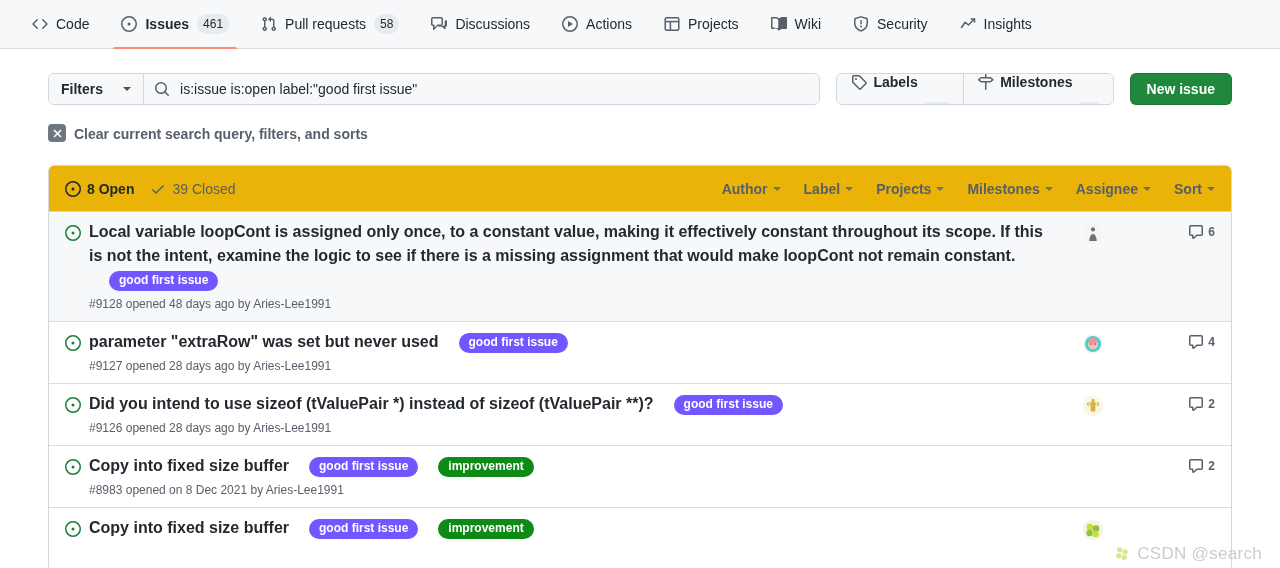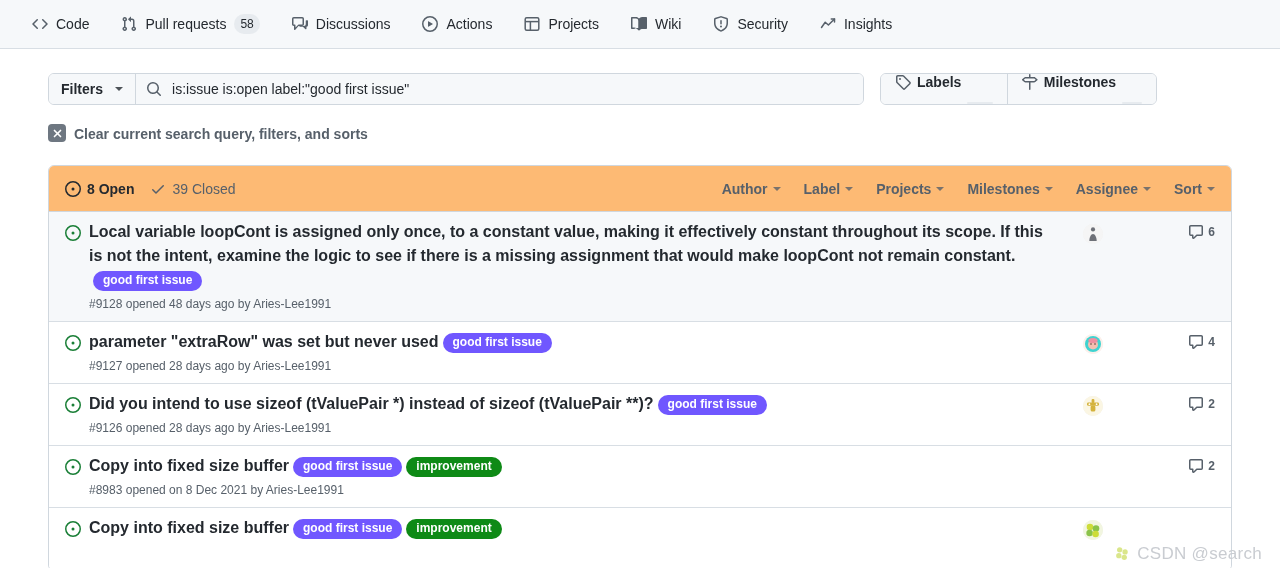--- a/index.html
+++ b/index.html
@@ -81,21 +81,21 @@
     max-width: 816px;
     height: 32px;
     border: 1px solid #d0d7de;
     border-radius: 6px;
     overflow: hidden;
     background: #fff;
   }
   .filters-btn {
     display: flex;
     align-items: center;
-    gap: 12px;
+    gap: 20px;
     padding: 0 12px;
     background: #f6f8fa;
     border-right: 1px solid #d0d7de;
     font-size: 14px;
     font-weight: 600;
     color: #24292f;
     cursor: pointer;
     white-space: nowrap;
   }
   .caret {
@@ -207,21 +207,21 @@
     border-radius: 6px;
     overflow: hidden;
     background: #fff;
   }
   .issues-head {
     display: flex;
     align-items: center;
     justify-content: space-between;
     height: 46px;
     padding: 0 16px;
-    background: #fdba74;
+    background: #eab308;
     border-bottom: 1px solid #d0d7de;
   }
   .head-left { display: flex; align-items: center; gap: 16px; }
   .state-link {
     display: flex;
     align-items: center;
     gap: 6px;
     font-size: 14px;
     color: #57606a;
     cursor: pointer;
@@ -268,21 +268,21 @@
   }
   .label-pill {
     display: inline-block;
     padding: 0 10px;
     border-radius: 2em;
     font-size: 12px;
     font-weight: 600;
     line-height: 18px;
     height: 20px;
     color: #ffffff;
-    margin-left: 4px;
+    margin-left: 20px;
     white-space: nowrap;
     cursor: pointer;
     position: relative;
     top: -1px;
   }
   .issue-meta {
     margin-top: 4px;
     font-size: 12px;
     color: #57606a;
     line-height: 1.4;
@@ -348,20 +348,30 @@
 
   <div class="nav-tab">
     <span class="nav-ico">
       <svg width="16" height="16" viewBox="0 0 16 16" fill="currentColor">
           <path d="M4.72 3.22a.75.75 0 011.06 1.06L2.06 8l3.72 3.72a.75.75 0 11-1.06 1.06L.47 8.53a.75.75 0 010-1.06l4.25-4.25zm6.56 0a.75.75 0 10-1.06 1.06L13.94 8l-3.72 3.72a.75.75 0 101.06 1.06l4.25-4.25a.75.75 0 000-1.06l-4.25-4.25z"></path>
         </svg>
     </span>
     <span>Code</span>
   </div>
 
+  <div class="nav-tab selected">
+    <span class="nav-ico">
+      <svg width="16" height="16" viewBox="0 0 16 16" fill="currentColor">
+          <path d="M8 9.5a1.5 1.5 0 100-3 1.5 1.5 0 000 3z"></path>
+          <path d="M8 0a8 8 0 100 16A8 8 0 008 0zM1.5 8a6.5 6.5 0 1113 0 6.5 6.5 0 01-13 0z"></path>
+        </svg>
+    </span>
+    <span>Issues</span>
+    <span class="nav-count">461</span>
+  </div>
 
   <div class="nav-tab">
     <span class="nav-ico">
       <svg width="16" height="16" viewBox="0 0 16 16" fill="currentColor">
           <path d="M1.5 3.25a2.25 2.25 0 113 2.122v5.256a2.251 2.251 0 11-1.5 0V5.372A2.25 2.25 0 011.5 3.25zm5.677-.177L9.573.677A.25.25 0 0110 .854V2.5h1A2.5 2.5 0 0113.5 5v5.628a2.251 2.251 0 11-1.5 0V5a1 1 0 00-1-1h-1v1.646a.25.25 0 01-.427.177L7.177 3.427a.25.25 0 010-.354zM3.75 2.5a.75.75 0 100 1.5.75.75 0 000-1.5zm0 9.5a.75.75 0 100 1.5.75.75 0 000-1.5zm8.25.75a.75.75 0 101.5 0 .75.75 0 00-1.5 0z"></path>
         </svg>
     </span>
     <span>Pull requests</span>
     <span class="nav-count">58</span>
   </div>
@@ -458,20 +468,21 @@
         <span class="nav-ico">
           <svg width="16" height="16" viewBox="0 0 16 16" fill="currentColor">
               <path d="M7.75 0a.75.75 0 01.75.75V3h3.634c.414 0 .814.147 1.13.414l2.07 1.75a.75.75 0 010 1.172l-2.07 1.75a1.75 1.75 0 01-1.13.414H8.5v6.75a.75.75 0 01-1.5 0V8.5H3.366a1.75 1.75 0 01-1.13-.414L.166 6.336a.75.75 0 010-1.172l2.07-1.75A1.75 1.75 0 013.366 3H7V.75A.75.75 0 017.75 0zM3.366 4.5a.25.25 0 00-.161.059L1.827 5.75l1.378 1.191a.25.25 0 00.161.059h8.768a.25.25 0 00.161-.059l1.378-1.191-1.378-1.191a.25.25 0 00-.161-.059H3.366z"></path>
             </svg>
         </span>
         <span>Milestones</span>
         <span class="lm-count">1</span>
       </div>
     </div>
 
+    <button class="new-issue-btn">New issue</button>
   </div>
 
   <div class="clear-row">
     <span class="clear-x">
       <svg width="11" height="11" viewBox="0 0 16 16" fill="none" stroke="currentColor" stroke-width="2.4" stroke-linecap="round">
           <line x1="3.6" y1="3.6" x2="12.4" y2="12.4"></line>
           <line x1="12.4" y1="3.6" x2="3.6" y2="12.4"></line>
         </svg>
     </span>
     <span class="clear-text">Clear current search query, filters, and sorts</span>

